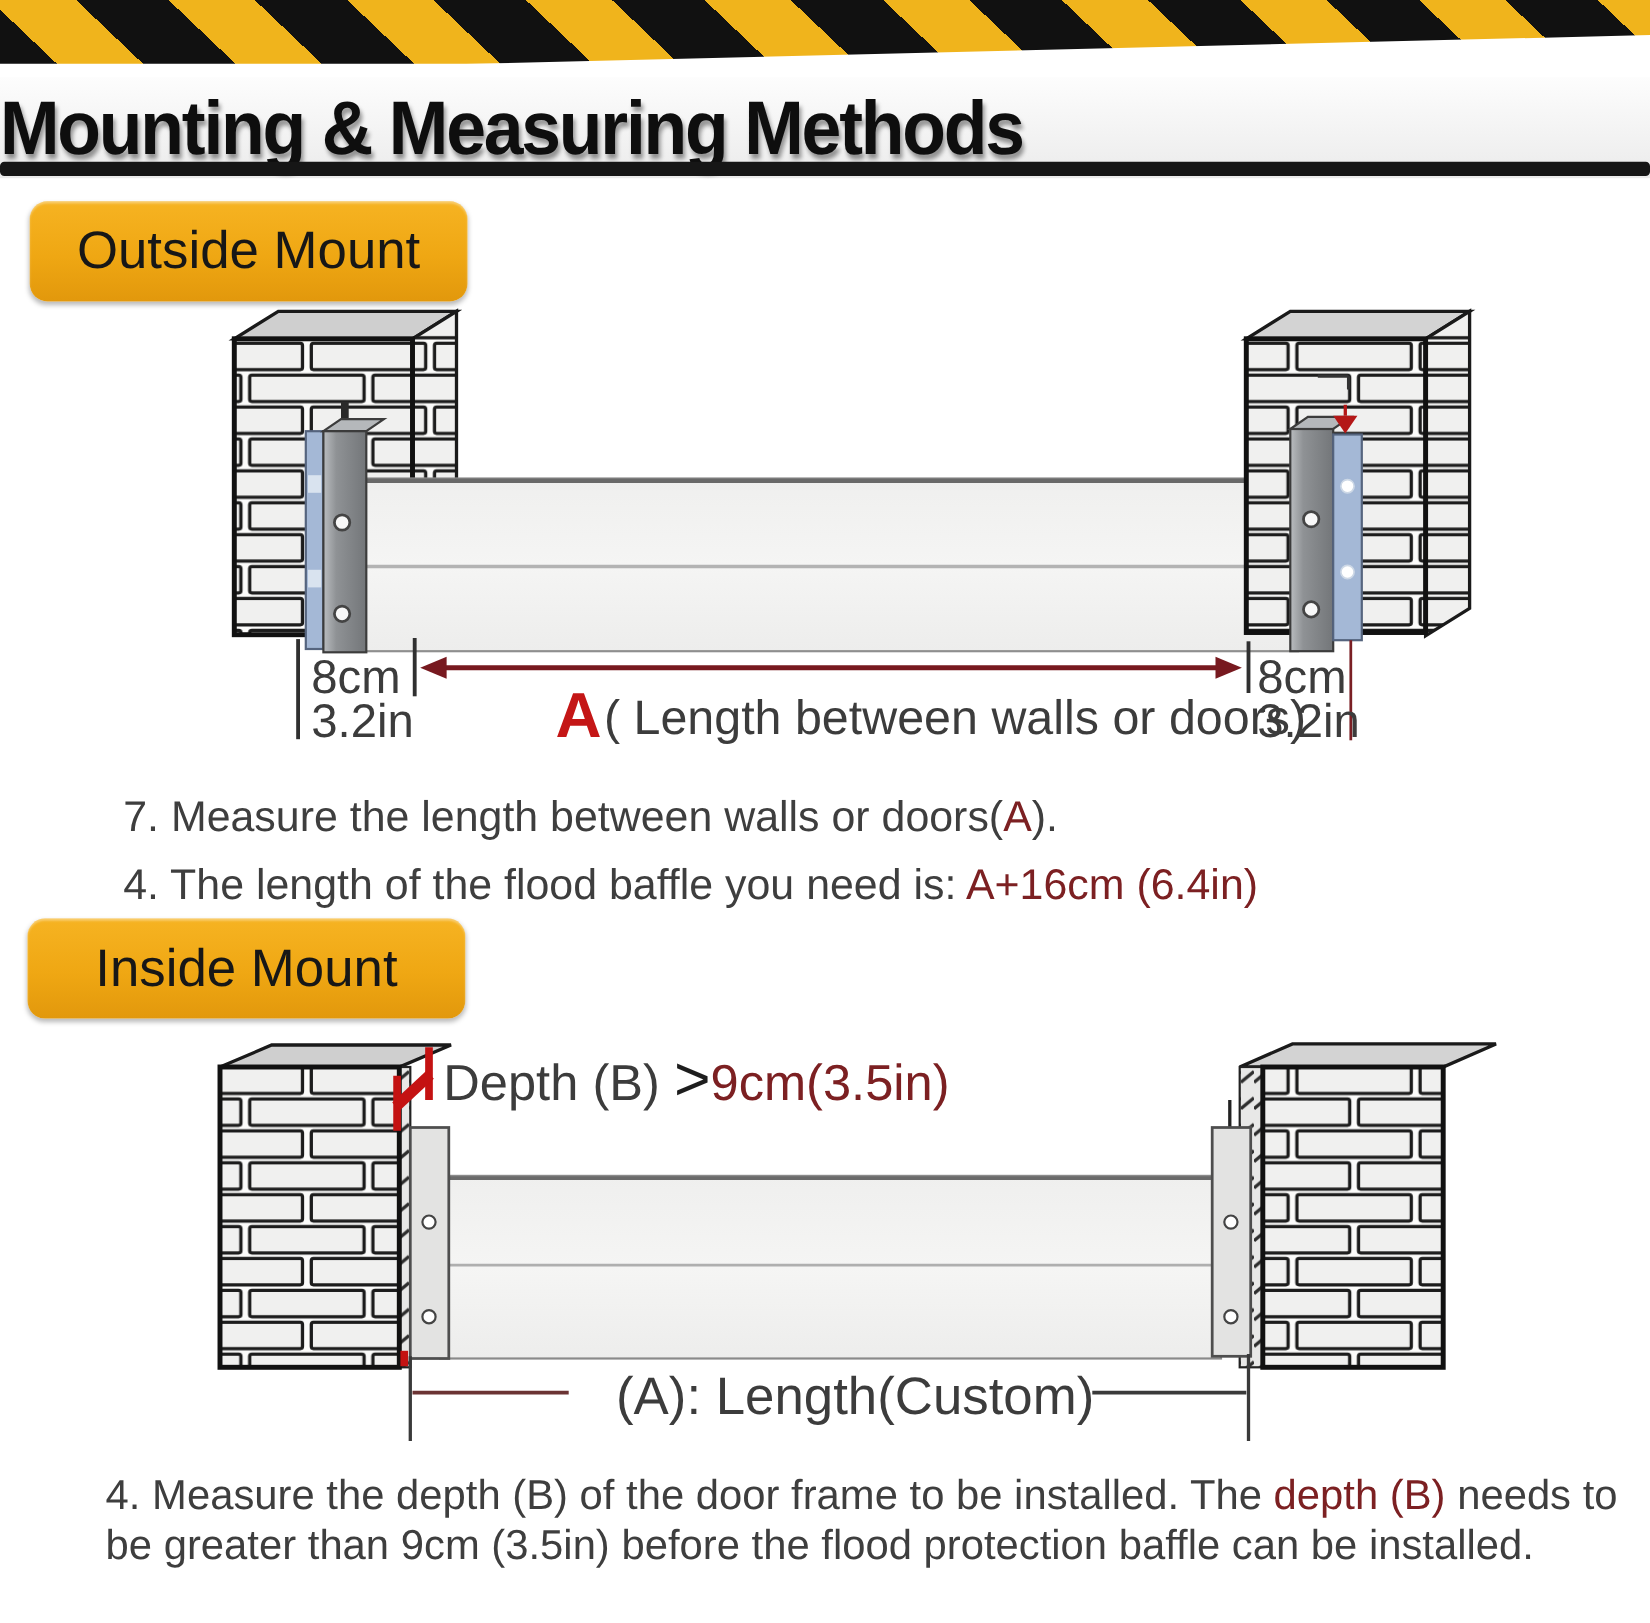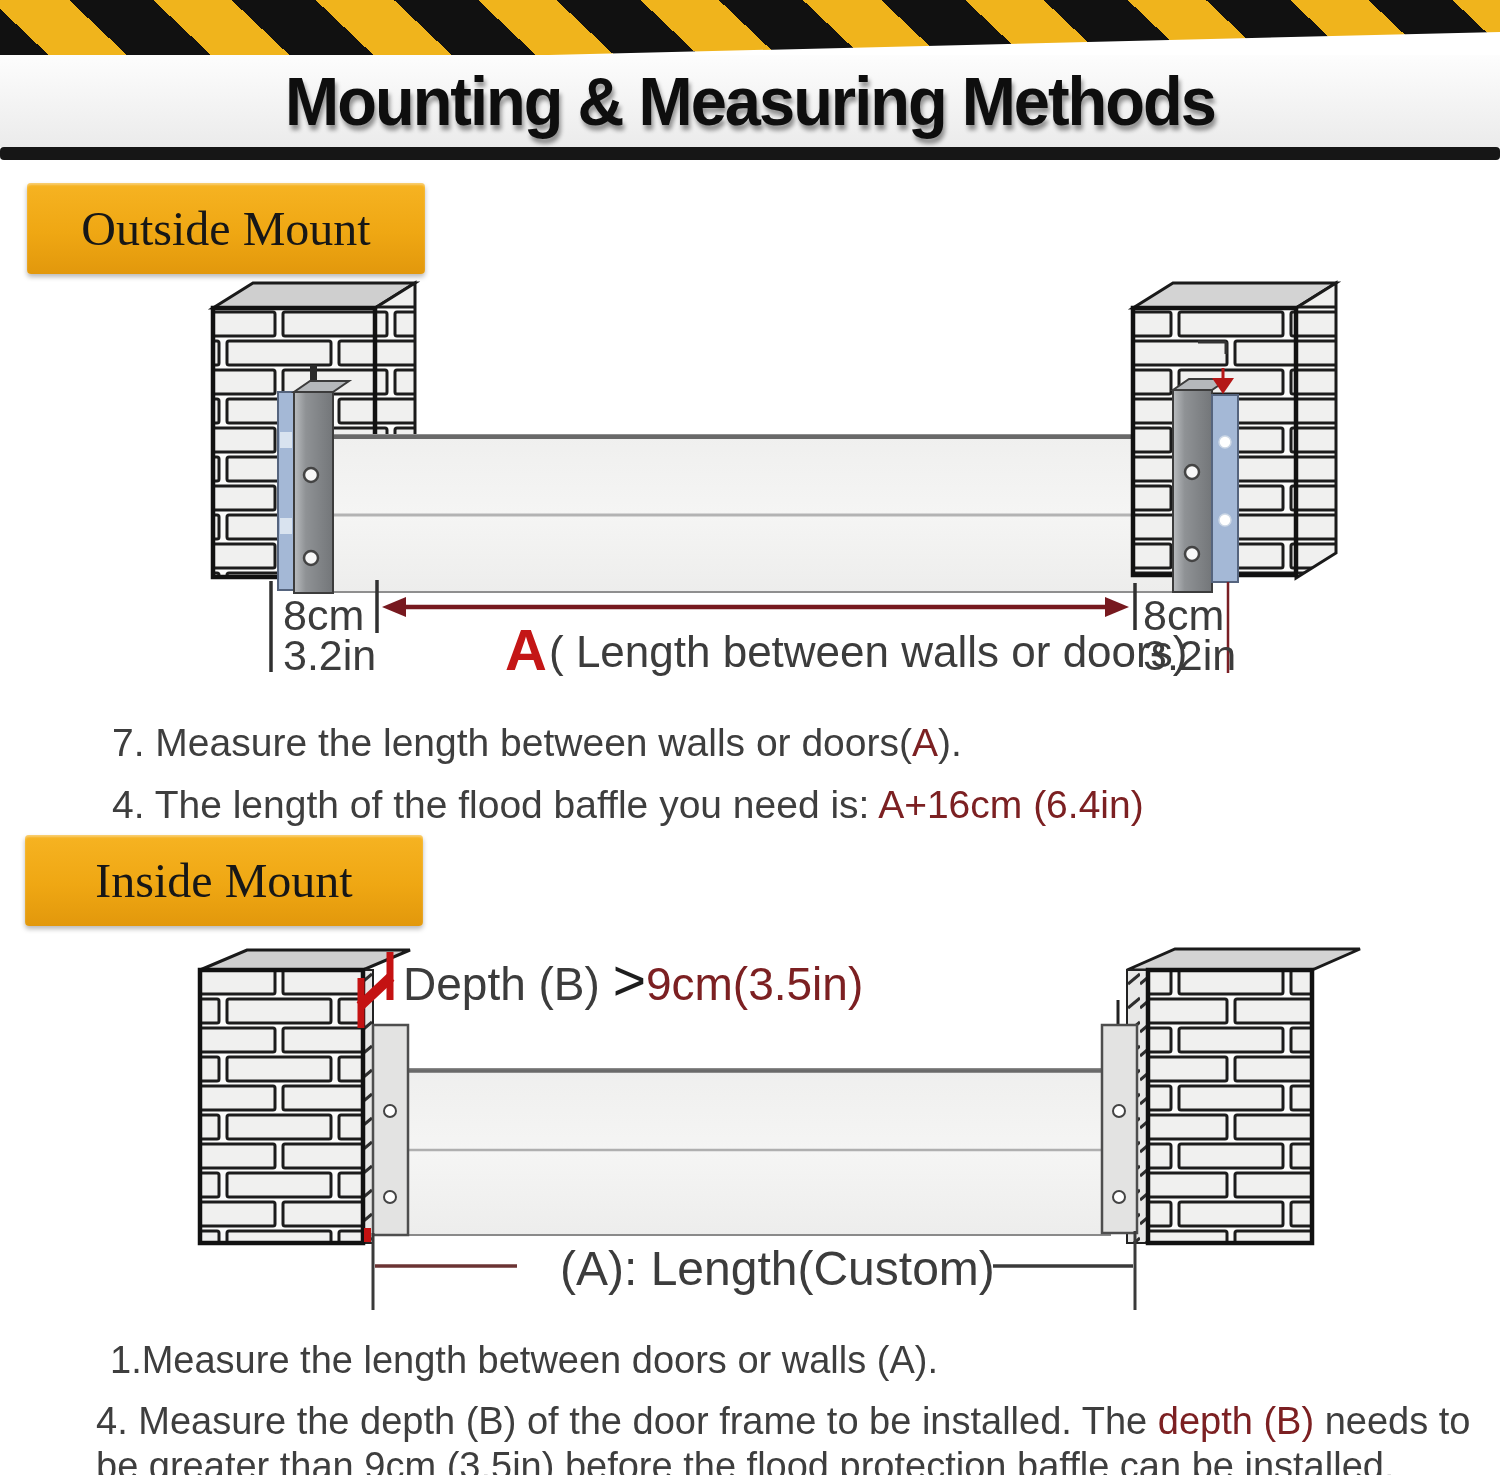--- a/index.html
+++ b/index.html
@@ -4,32 +4,32 @@
 <style>
   html,body{margin:0;padding:0;background:#fff;}
   .page{position:relative;width:1500px;height:1475px;background:#fff;overflow:hidden;
         font-family:"Liberation Sans", sans-serif;}
 
   
   .stripe-wrap{position:absolute;top:0;left:0;width:1500px;height:58px;overflow:hidden;background:#fff;}
   .stripe-band{position:absolute;top:-30px;left:-22px;width:1560px;height:80px;
         transform:rotate(-1.4deg);
         background:repeating-linear-gradient(45deg,#111 0 58px,var(--caution_yellow) 58px 112px);}
-  .title-band{position:absolute;top:55px;left:0;width:1500px;height:92px;
-        background:linear-gradient(#fdfdfd,#ebebeb);display:flex;align-items:center;justify-content:center;}
+  .title-band{position:absolute;top:70px;left:0;width:1500px;height:92px;
+        background:linear-gradient(#fdfdfd,#ebebeb);display:flex;align-items:center;justify-content:flex-start;}
   .title-band h1{margin:0;font-size:65px;font-weight:bold;letter-spacing:-2px;color:#0e0e0e;
         text-shadow:2px 4px 4px rgba(0,0,0,.4);transform:scale(1,1.06);}
   .title-underbar{position:absolute;top:147px;left:0;width:1500px;height:13px;background:#161616;border-radius:4px;}
 
   
-  .badge{position:absolute;width:398px;height:91px;border-radius:4px;
+  .badge{position:absolute;width:398px;height:91px;border-radius:16px;
         background:linear-gradient(#f6b322,var(--badge_yellow) 55%,var(--badge_yellow_dark));
         box-shadow:0 3px 5px rgba(0,0,0,.28), inset 0 2px 2px rgba(255,255,255,.35);
         display:flex;align-items:center;justify-content:center;
-        font-size:48px;color:#171717;font-family:Liberation Serif, serif;}
+        font-size:48px;color:#171717;}
   .badge.outside{top:183px;left:27px;}
   .badge.inside{top:835px;left:25px;}
 
   
   .diag{position:absolute;left:0;width:1500px;}
   .diag.out{top:280px;height:425px;}
   .diag.in{top:938px;height:395px;}
   svg text{font-family:"Liberation Sans", sans-serif;}
   .t-dim{font-size:43px;fill:var(--text_gray);}
   .t-red-a{font-size:58px;font-weight:bold;fill:var(--red_bright);}
@@ -219,17 +219,16 @@
       <line x1="1135" y1="293" x2="1135" y2="372" stroke="#3a3a3a" stroke-width="3"></line>
       <line x1="375" y1="328" x2="517" y2="328" stroke="#6b3333" stroke-width="3.5"></line>
       <line x1="993" y1="328" x2="1133" y2="328" stroke="#3a3a3a" stroke-width="3.5"></line>
       <text x="560" y="347">
         <tspan class="t-len">(</tspan><tspan class="t-len t-maroon">A</tspan><tspan class="t-len">): Length(Custom)</tspan>
       </text>
     </g>
   </svg>
 
   <div class="instr in">
-    <div class="li1"><span>1.Measure the length between doors or walls (A).</span><span class="maroon"></span><span></span></div>
     <div><span>4. Measure the depth (B) of the door frame to be installed. The </span><span class="maroon">depth (B)</span><span> needs to be greater than 9cm (3.5in) before the flood protection baffle can be installed.</span></div>
   </div>
 
 </div>
 
 </body></html>

